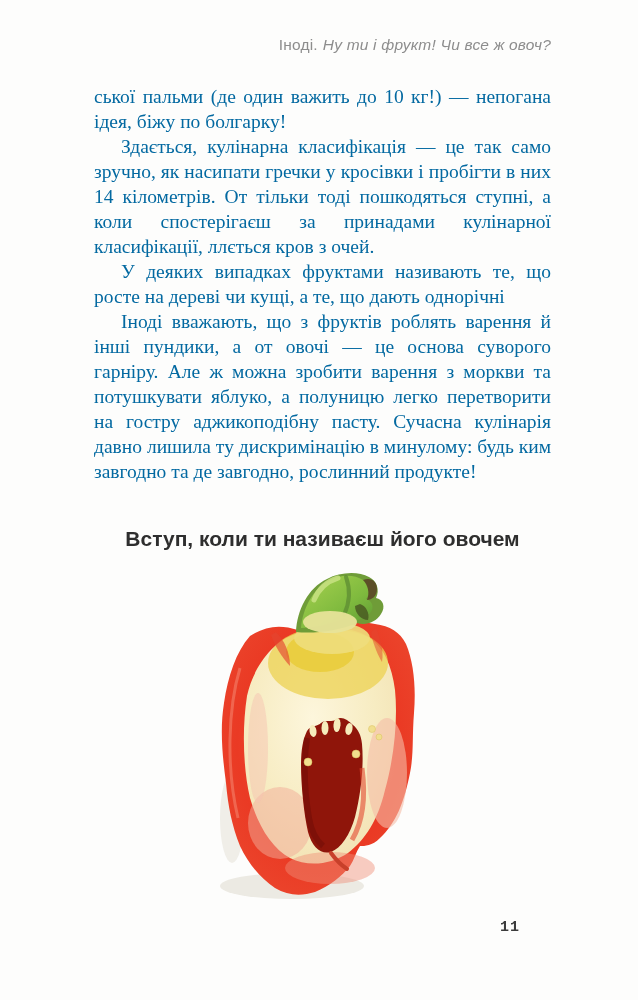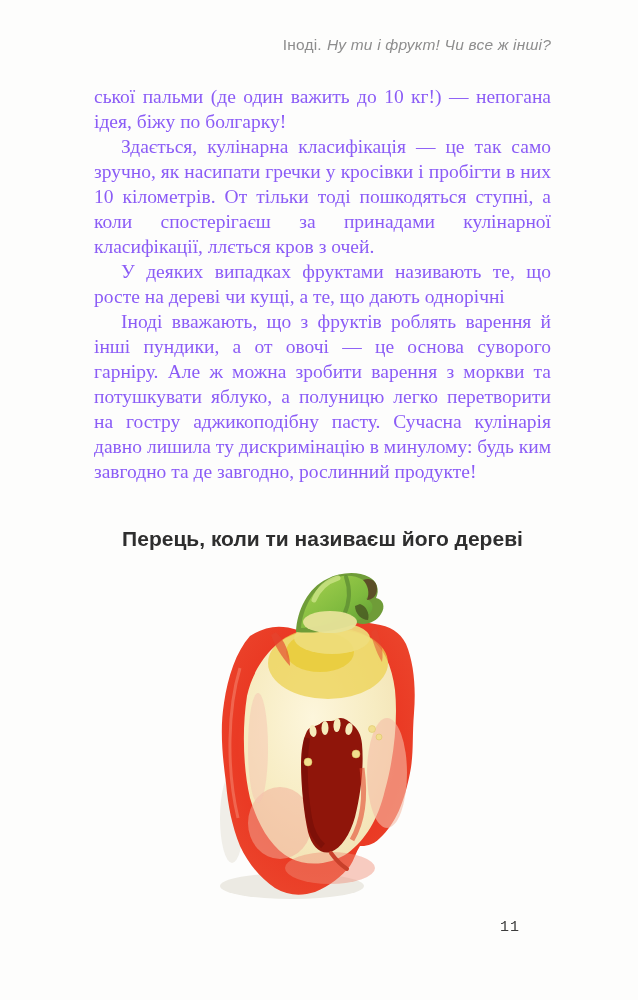--- a/index.html
+++ b/index.html
@@ -22,21 +22,21 @@
     font-size: 15.5px;
     color: #8d8d8d;
     letter-spacing: 0.2px;
   }
   .rh-title { font-style: italic; margin-left: 5px; }
   .body-text {
     position: absolute;
     left: 94px; top: 84px; width: 457px;
     font-size: 19.5px;
     line-height: 25px;
-    color: #8b5cf6;
+    color: #0369a1;
     text-align: justify;
   }
   .body-text p { margin: 0; }
   .body-text p.ind { text-indent: 27px; }
   .caption {
     position: absolute;
     left: 94px; top: 527px; width: 457px;
     text-align: center;
     font-family: "Liberation Sans", sans-serif;
     font-weight: bold;
@@ -46,42 +46,42 @@
   .pepper {
     position: absolute;
     left: 180px; top: 568px;
     width: 280px; height: 332px;
   }
   .page-number {
     position: absolute;
     left: 500px; top: 919px;
     font-family: "Liberation Mono", monospace;
     font-size: 15px;
-    font-weight: normal;
+    font-weight: bold;
     color: #3c3c3c;
     letter-spacing: 1px;
   }
 </style>
 </head>
 <body>
 
 <div class="page">
 
   <div class="running-head">
-    <span class="rh-section">Іноді.</span><span class="rh-title">Ну ти і фрукт! Чи все ж інші?</span>
+    <span class="rh-section">Іноді.</span><span class="rh-title">Ну ти і фрукт! Чи все ж овоч?</span>
   </div>
 
   <div class="body-text">
     <p>ської пальми (де один важить до 10 кг!) — непогана ідея, біжу по болгарку!</p>
-    <p class="ind">Здається, кулінарна класифікація — це так само зручно, як насипати гречки у кросівки і пробігти в них 10 кілометрів. От тільки тоді пошкодяться ступні, а коли спостерігаєш за принадами кулінарної класифікації, ллється кров з очей.</p>
+    <p class="ind">Здається, кулінарна класифікація — це так само зручно, як насипати гречки у кросівки і пробігти в них 14 кілометрів. От тільки тоді пошкодяться ступні, а коли спостерігаєш за принадами кулінарної класифікації, ллється кров з очей.</p>
     <p class="ind">У деяких випадках фруктами називають те, що росте на дереві чи кущі, а те, що дають однорічні</p>
     <p class="ind">Іноді вважають, що з фруктів роблять варення й інші пундики, а от овочі — це основа суворого гарніру. Але ж можна зробити варення з моркви та потушкувати яблуко, а полуницю легко перетворити на гостру аджикоподібну пасту. Сучасна кулінарія давно лишила ту дискримінацію в минулому: будь ким завгодно та де завгодно, рослинний продукте!</p>
   </div>
 
-  <div class="caption">Перець, коли ти називаєш його дереві</div>
+  <div class="caption">Вступ, коли ти називаєш його овочем</div>
 
   <svg class="pepper" viewBox="0 0 280 332" xmlns="http://www.w3.org/2000/svg">
     <defs>
       <radialGradient id="gBody" cx="50%" cy="45%" r="70%">
         <stop offset="0%" stop-color="#f05a43"></stop>
         <stop offset="60%" stop-color="#ea3a24"></stop>
         <stop offset="100%" stop-color="#ec4a30"></stop>
       </radialGradient>
       <radialGradient id="gFace" cx="45%" cy="38%" r="75%">
         <stop offset="0%" stop-color="#fdf6dc"></stop>

